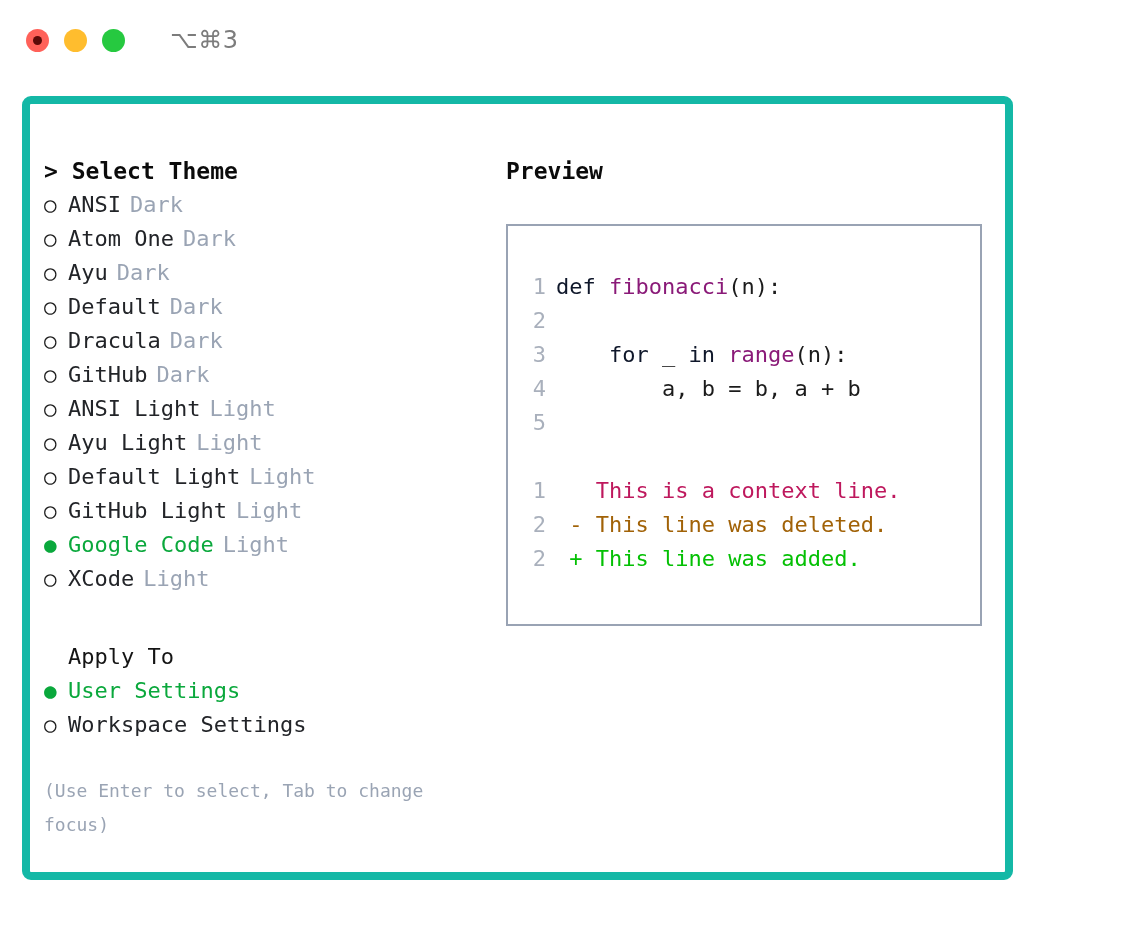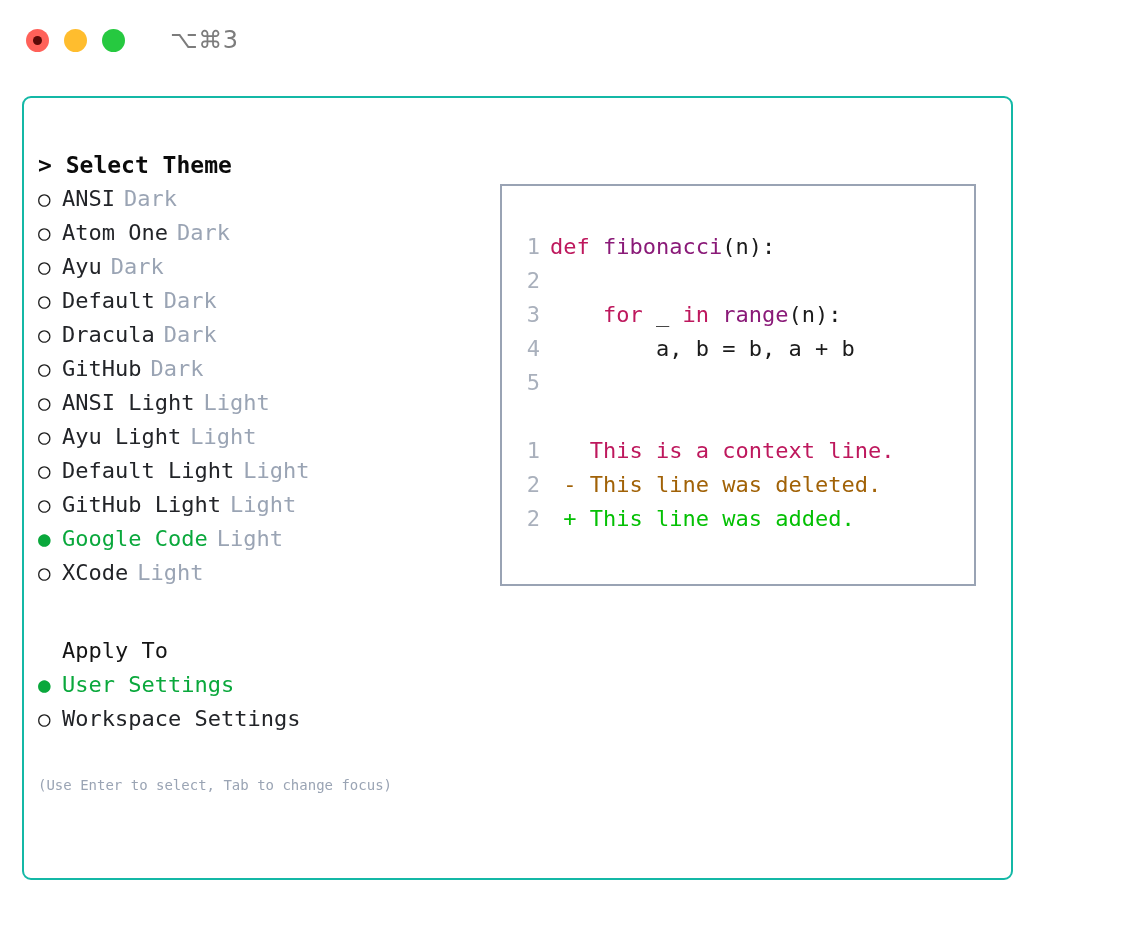--- a/index.html
+++ b/index.html
@@ -59,21 +59,21 @@
     white-space: pre;
   }
 
   
   .frame {
     position: absolute;
     left: 22px;
     top: 96px;
     width: 991px;
     height: 784px;
-    border: 2px solid #14b8a6;
+    border: 8px solid #14b8a6;
     border-radius: 9px;
     box-sizing: border-box;
     background: #ffffff;
   }
   .frame-inner {
     position: relative;
     width: 100%;
     height: 100%;
   }
 
@@ -117,21 +117,21 @@
   .apply-head {
     font-size: 22px;
     color: #141414;
     line-height: 34px;
     padding-left: 24px;
     white-space: pre;
   }
 
   .hint {
     margin-top: 32px;
-    font-size: 14px;
+    font-size: 18px;
     color: #9aa4b4;
     line-height: 34px;
     width: 400px;
     white-space: pre-wrap;
   }
 
   
   .right-col {
     position: absolute;
     left: 476px;
@@ -164,21 +164,21 @@
     width: 34px;
     flex: 0 0 34px;
     color: #a9b0bc;
     text-align: right;
     padding-right: 10px;
     box-sizing: border-box;
   }
   .code-text { color: #1b1b1b; }
   .spacer-line { height: 34px; }
 
-  .tok-kw   { color: #be185d; text-align: right; }
+  .tok-kw   { color: #0f172a; text-align: right; }
   .tok-fn   { color: #8a1a78; }
   .tok-num  { color: #00807f; }
   .tok-plain{ color: #1b1b1b; }
   .tok-ctx  { color: #be185d; }
   .tok-del  { color: #a16207; }
   .tok-add  { color: #04c004; }
 </style>
 </head>
 <body>
 
@@ -216,20 +216,21 @@
         <div id="apply-list">
             <div class="opt-row selected"><span class="marker sel">●</span><span class="opt-label">User Settings</span></div>
             <div class="opt-row"><span class="marker">○</span><span class="opt-label">Workspace Settings</span></div>
           </div>
       </div>
 
       <div class="hint">(Use Enter to select, Tab to change focus)</div>
     </div>
 
     <div class="right-col">
+      <div class="preview-title">Preview</div>
       <div class="code-box">
         <div id="code-lines">
             <div class="code-line"><span class="lineno">1</span><span class="code-text"><span class="tok-kw">def </span><span class="tok-fn">fibonacci</span><span class="tok-plain">(n):</span></span></div>
             <div class="code-line"><span class="lineno">2</span></div>
             <div class="code-line"><span class="lineno">3</span><span class="code-text"><span class="tok-plain">    </span><span class="tok-kw">for</span><span class="tok-plain"> _ </span><span class="tok-kw">in</span><span class="tok-plain"> </span><span class="tok-fn">range</span><span class="tok-plain">(n):</span></span></div>
             <div class="code-line"><span class="lineno">4</span><span class="code-text"><span class="tok-plain">        a, b = b, a + b</span></span></div>
             <div class="code-line"><span class="lineno">5</span></div>
           </div>
         <div class="spacer-line"></div>
         <div id="diff-lines">

